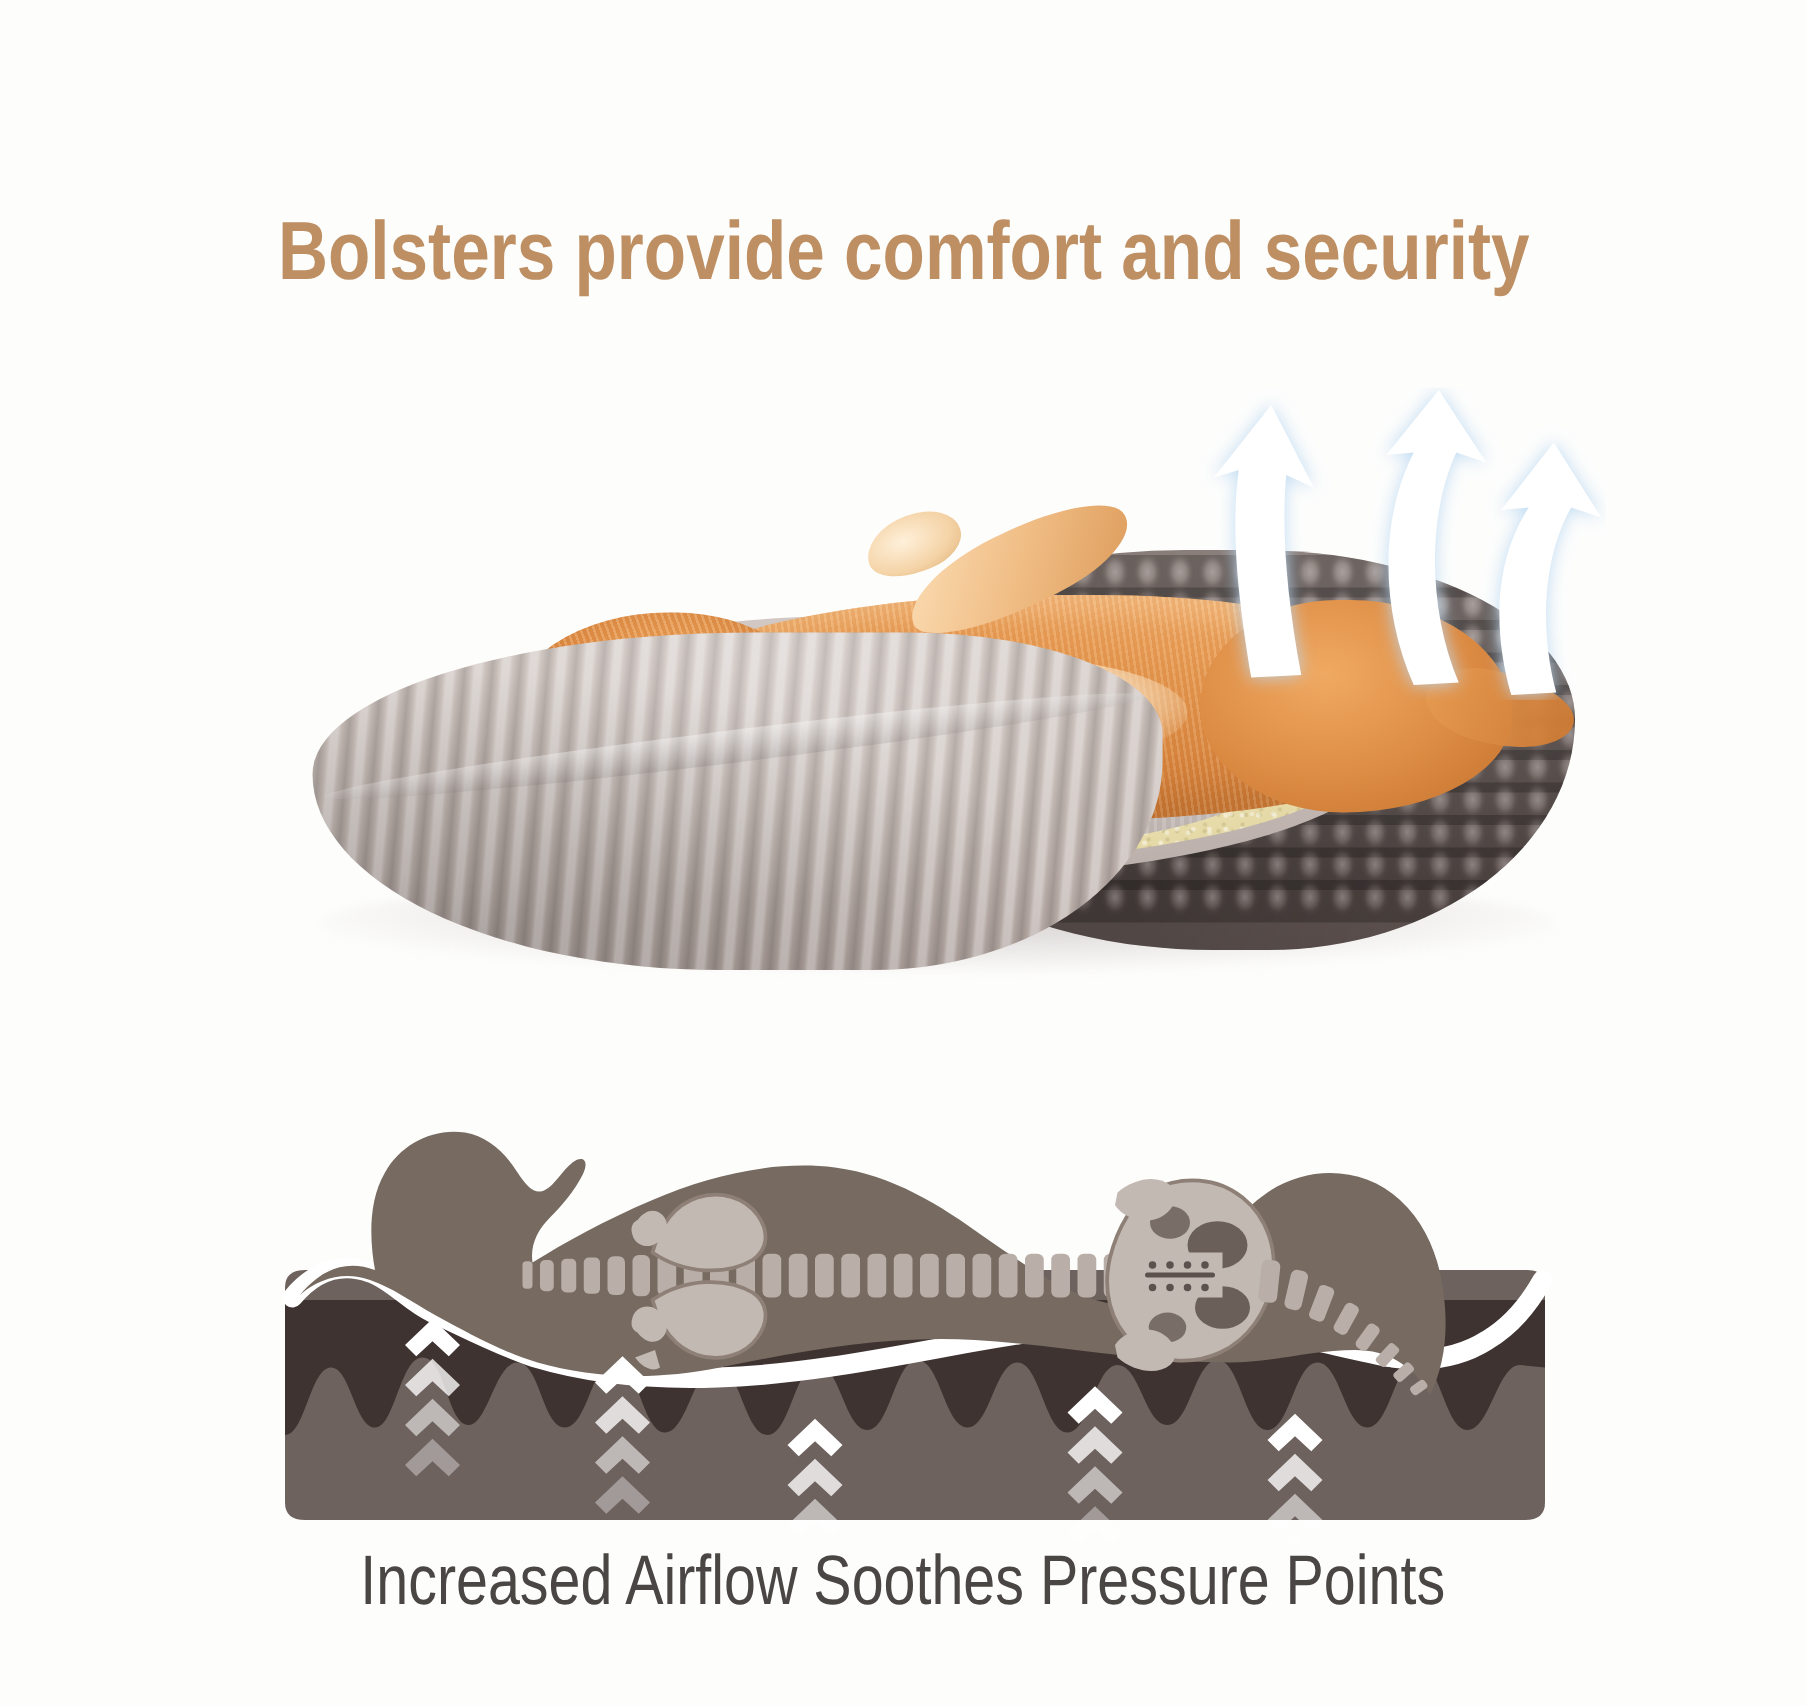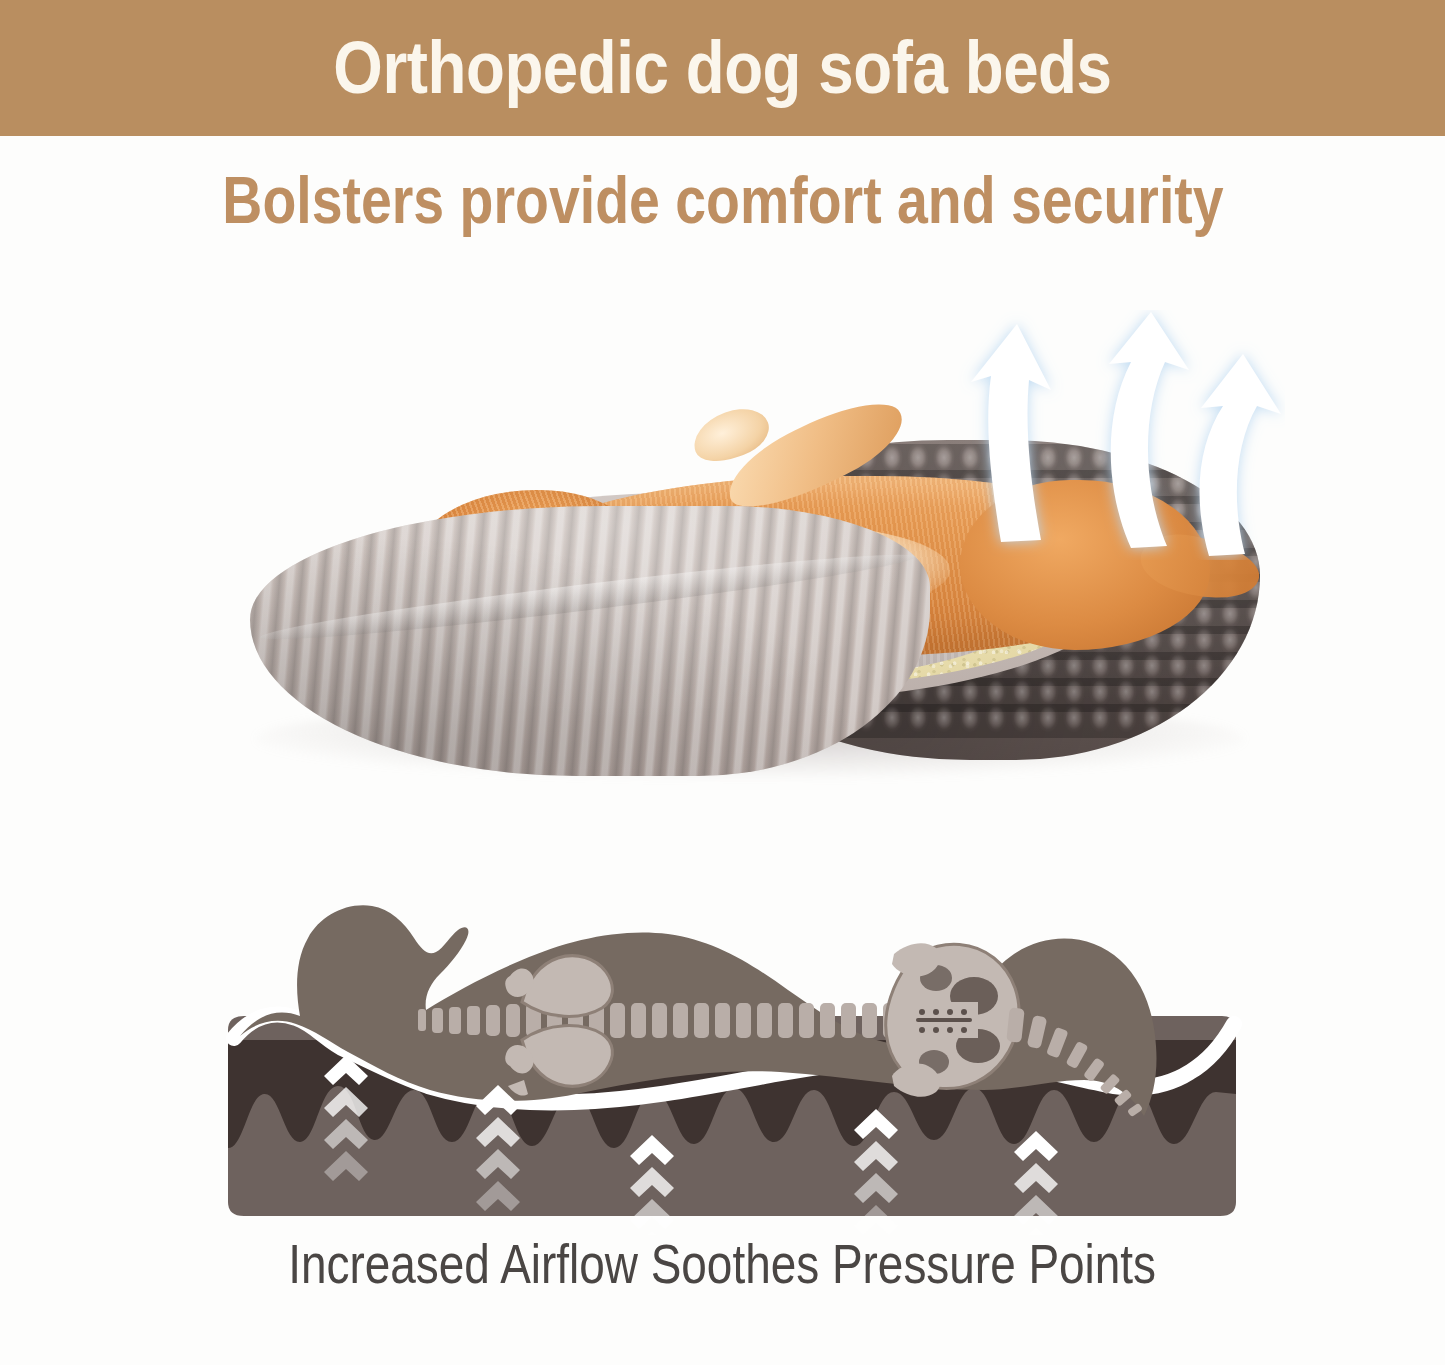--- a/index.html
+++ b/index.html
@@ -243,23 +243,20 @@
     font-size:56px; font-weight:normal;
     transform:scaleX(0.82);
     white-space:nowrap; line-height:1;
   }
 </style>
 </head>
 <body>
 
 <div id="page">
 
-  <div class="banner">
-    <div class="banner-title">Orthopedic dog sofa beds</div>
-  </div>
 
   <div class="subtitle-wrap">
     <div class="subtitle">Bolsters provide comfort and security</div>
   </div>
 
   <div class="photo">
 
     <div class="bed-shadow"></div>
 
     <div class="bed">

